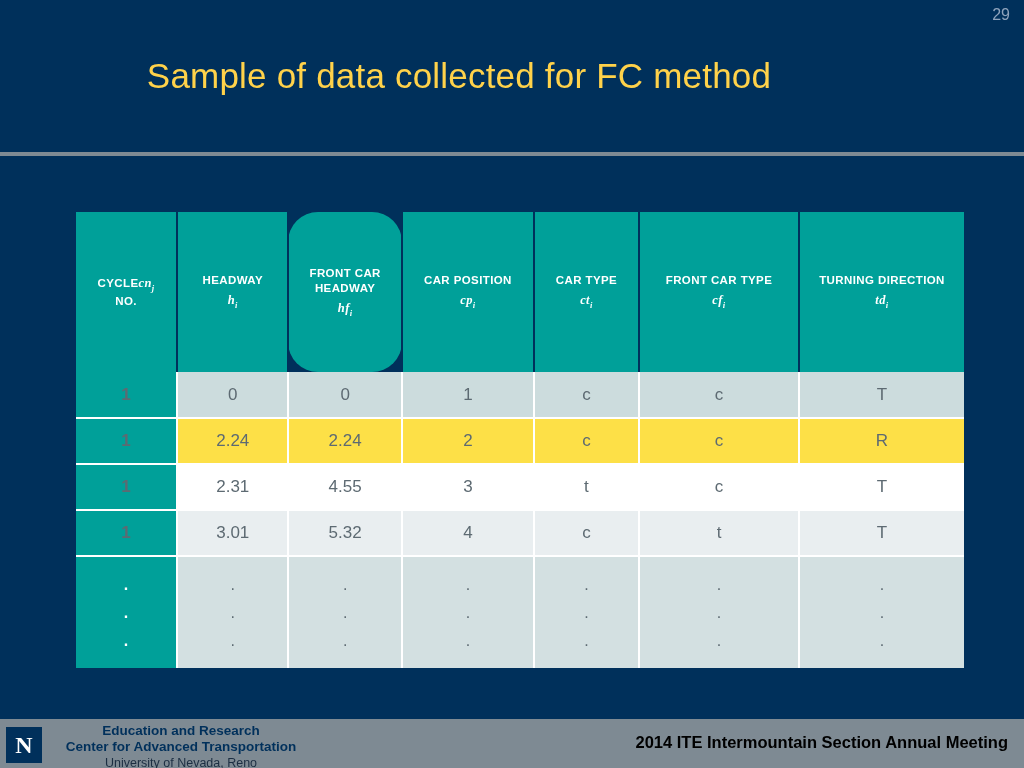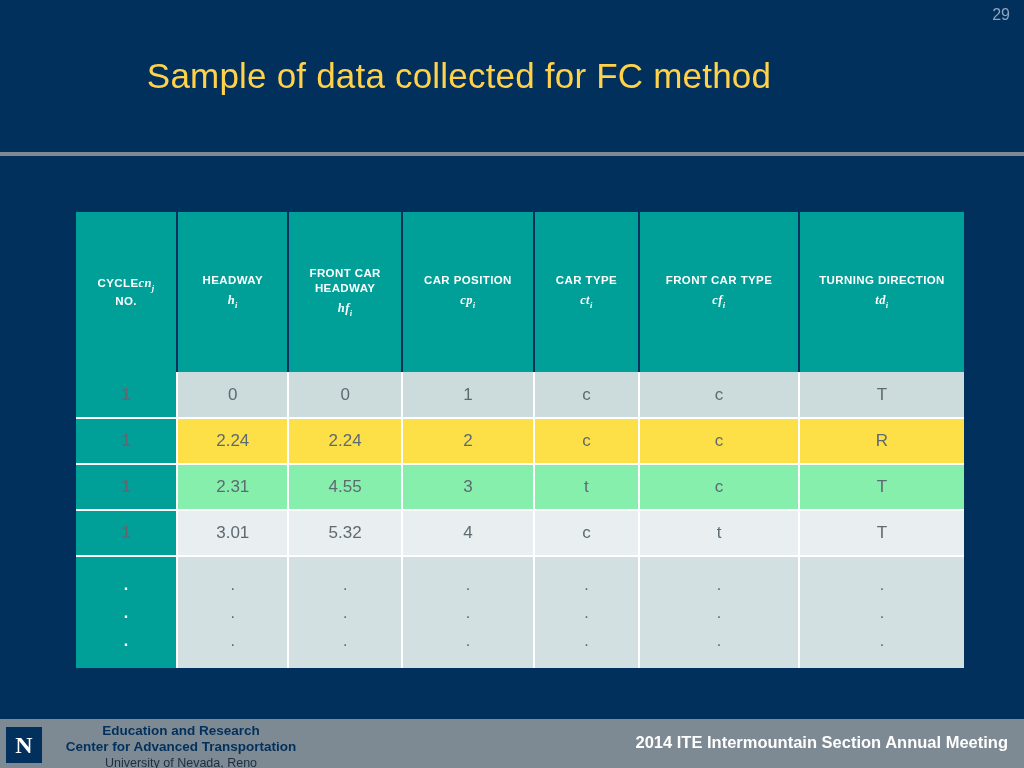--- a/index.html
+++ b/index.html
@@ -89,21 +89,21 @@
   td.cyc {
     background: #00a099;
     color: #ffffff;
     font-weight: bold;
     font-size: 19px;
     border-right: 2px solid #ffffff;
     border-bottom: 2px solid #ffffff;
   }
   tr.r0 td { background: #ccdcdd; }
   tr.r1 td { background: #fde047; }
-  tr.r2 td { background: #86efac; }
+  tr.r2 td { background: #ffffff; }
   tr.r3 td { background: #e9eef0; }
   tr.r0 td.cyc, tr.r1 td.cyc, tr.r2 td.cyc, tr.r3 td.cyc { background: #00a099; }
 
   tr.dots td {
     background: #d3e0e1;
     height: 112px;
     vertical-align: middle;
     line-height: 1.9;
     font-size: 16px;
     border-bottom: none;
@@ -145,21 +145,21 @@
     width: 262px;
   }
   .center-name .univ {
     font-weight: normal;
     font-size: 12.5px;
     color: #1c2e42;
   }
   .meeting {
     position: absolute;
     right: 16px; top: 14px;
-    color: #ffffff;
+    color: #000000;
     font-size: 16.5px;
     font-weight: bold;
   }
 </style>
 </head>
 <body>
 
 <div class="slide">
 
   <div class="slide-number">29</div>
@@ -173,21 +173,21 @@
       <thead>
         <tr>
           <th style="width:98px;">
             <span>CYCLE</span><span class="inline-sub">cn<sub>j</sub></span><br>
             <span>NO.</span>
           </th>
           <th style="width:108px;">
             <span>HEADWAY</span>
             <span class="sub">h<sub>i</sub></span>
           </th>
-          <th style="width:110px;">
+          <th style="width:110px;border-radius:30px;">
             <span>FRONT CAR</span><br>
             <span>HEADWAY</span>
             <span class="sub">hf<sub>i</sub></span>
           </th>
           <th style="width:128px;">
             <span>CAR POSITION</span>
             <span class="sub">cp<sub>i</sub></span>
           </th>
           <th style="width:102px;">
             <span>CAR TYPE</span>

